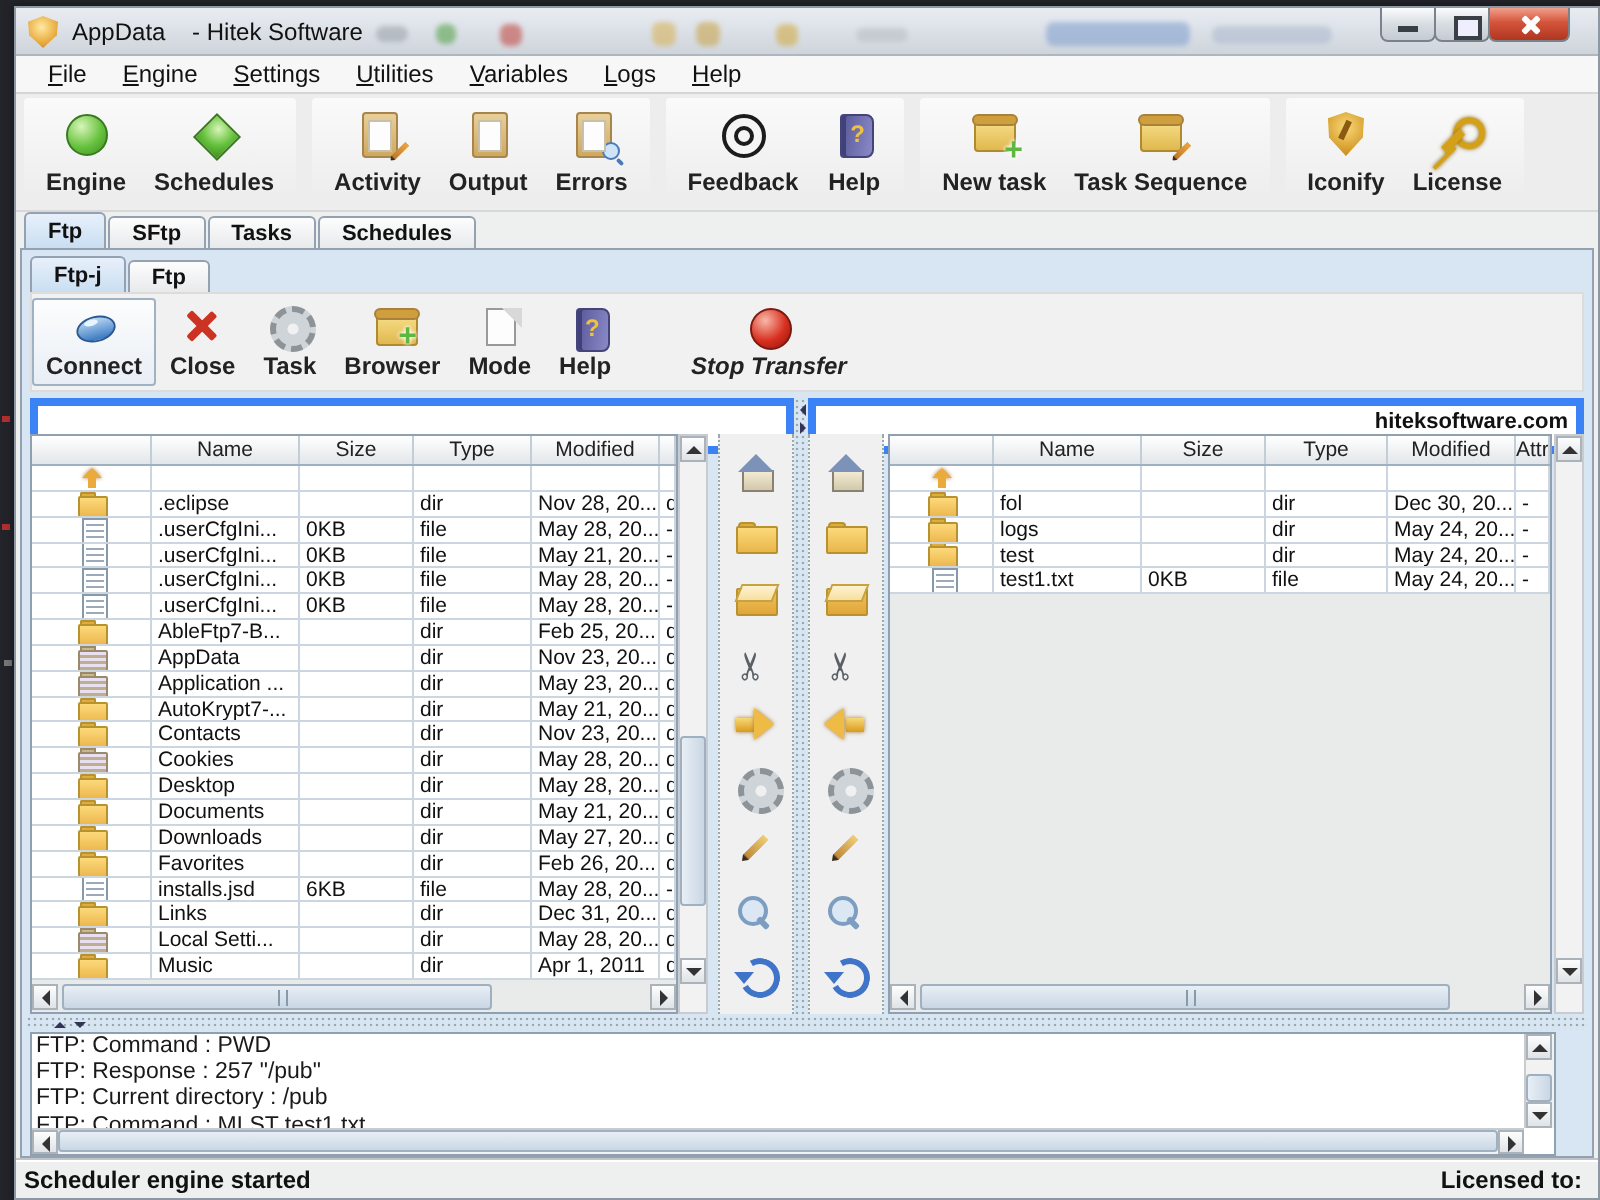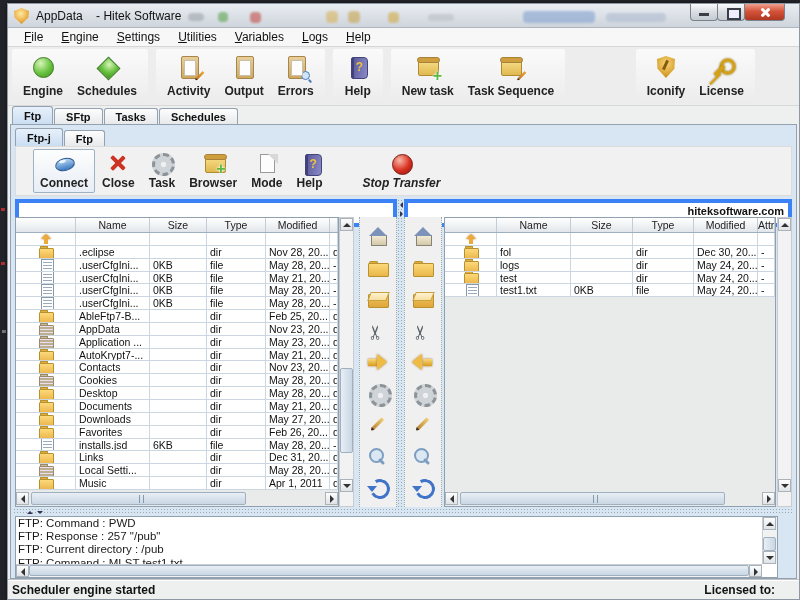--- a/index.html
+++ b/index.html
@@ -61,21 +61,21 @@
   .tab { display:inline-block; font-size:11px; font-weight:bold; color:#111; padding:2px 11px 2px;
          border:1px solid #93a1b1; border-bottom:none; border-radius:3px 3px 0 0;
          background:linear-gradient(#fdfdfd,#e6e8ea); margin-right:1px; position:relative; top:1px; }
   .tab.selected { background:linear-gradient(#e7f0fa,#cadef2); padding-top:3px; top:0; }
 
   .bluepanel { position:absolute; left:2px; top:120px; right:2px; height:455px;
                background:#d8e6f3; border:1px solid #93a1b1; }
 
   
   .ftpbar { position:absolute; left:4px; top:21px; right:4px; height:50px; background:#f1f1f1;
-            border:1px solid #dcdcdc; display:flex; align-items:center; padding:1px 17px; }
+            border:1px solid #dcdcdc; display:flex; align-items:center; padding:1px 0; }
   .ft-btn { display:flex; flex-direction:column; align-items:center; justify-content:flex-end; padding:2px 6px; height:44px; border:1px solid transparent; }
   .ft-btn.selected { border:1px solid #9fb2c4; background:linear-gradient(#fdfdfd,#e8eef5); border-radius:2px; }
   .ft-label { font-size:12px; font-weight:bold; color:#222; margin-top:2px; white-space:nowrap; }
   .fti { position:relative; width:24px; height:22px; display:flex; align-items:center; justify-content:center; }
   .stop-btn { margin-left:26px;font-style:italic; }
 
   
   .mainarea { position:absolute; left:2px; top:74px; right:2px; height:308px; }
   .panel { position:absolute; top:0; bottom:0; }
   .panel-left { left:2px; width:382px; }
@@ -135,21 +135,21 @@
   .logarea { position:absolute; left:4px; right:18px; top:391px; height:62px; background:#fff; border:1px solid #8fa0b0; }
   .loglines { position:absolute; left:2px; top:0px; right:18px; bottom:13px; overflow:hidden; }
   .log-line { font-size:11.5px; color:#1a1a1a; line-height:13.2px; white-space:nowrap; }
   .log-vscroll { right:0; top:0; bottom:13px; width:15px; position:absolute; background:#f2f2f2; border-left:1px solid #c8ccd0; }
   .log-hscroll { left:0; right:15px; height:13px; bottom:0; position:absolute; background:#f2f2f2; border-top:1px solid #c8ccd0; }
 
   
   .statusbar { position:absolute; left:0; right:0; bottom:0; height:20px; background:#eef0f0;
                border-top:1px solid #c0c4c8; box-shadow:inset 0 1px 0 #fff; display:flex; align-items:center; }
   .status-left { font-size:12px; font-weight:bold; color:#111; padding-left:4px; }
-  .status-right { font-size:12px; font-weight:bold; color:#111; margin-left:auto; padding-right:24px; }
+  .status-right { font-size:12px; font-weight:bold; color:#111; margin-left:auto; padding-right:8px; }
 
   
   .tbi::before,.tbi::after,.fti::before,.fti::after,.sic::before,.sic::after,.fic::before,.fic::after { content:""; position:absolute; }
 
   
   .fic { position:relative; width:14px; height:12px; display:inline-block; }
   .ic-up::before { left:2px; top:1px; border:5px solid transparent; border-bottom:5px solid #eca93c; border-top:none; filter:drop-shadow(0 0 1px #a9762a); }
   .ic-up::after { left:5px; top:6px; width:4px; height:5px; background:#eca93c; }
   .ic-folder::before { left:1px; top:0; width:6px; height:3px; background:#e0ac3c; border:1px solid #b8922f; border-bottom:none; border-radius:1px 1px 0 0; }
   .ic-folder::after { left:0; top:2px; width:13px; height:9px; background:linear-gradient(#fcd97a,#edb84e); border:1px solid #b8922f; border-radius:1px; }
@@ -298,20 +298,26 @@
       </div>
         <div class="tb-btn">
         <span class="tbi ic-clip">
             <span class="badge ic-search"></span>
           </span>
         <span class="tb-label">Errors</span>
       </div>
       </div>
     <div class="tb-group">
 
+    <div class="tb-btn">
+        <span class="tbi ic-target">
+            <span class="badge"></span>
+          </span>
+        <span class="tb-label">Feedback</span>
+      </div>
         <div class="tb-btn">
         <span class="tbi ic-book">
             <span class="badge"></span>
           </span>
         <span class="tb-label">Help</span>
       </div>
       </div>
     <div class="tb-group">
 
     <div class="tb-btn">

